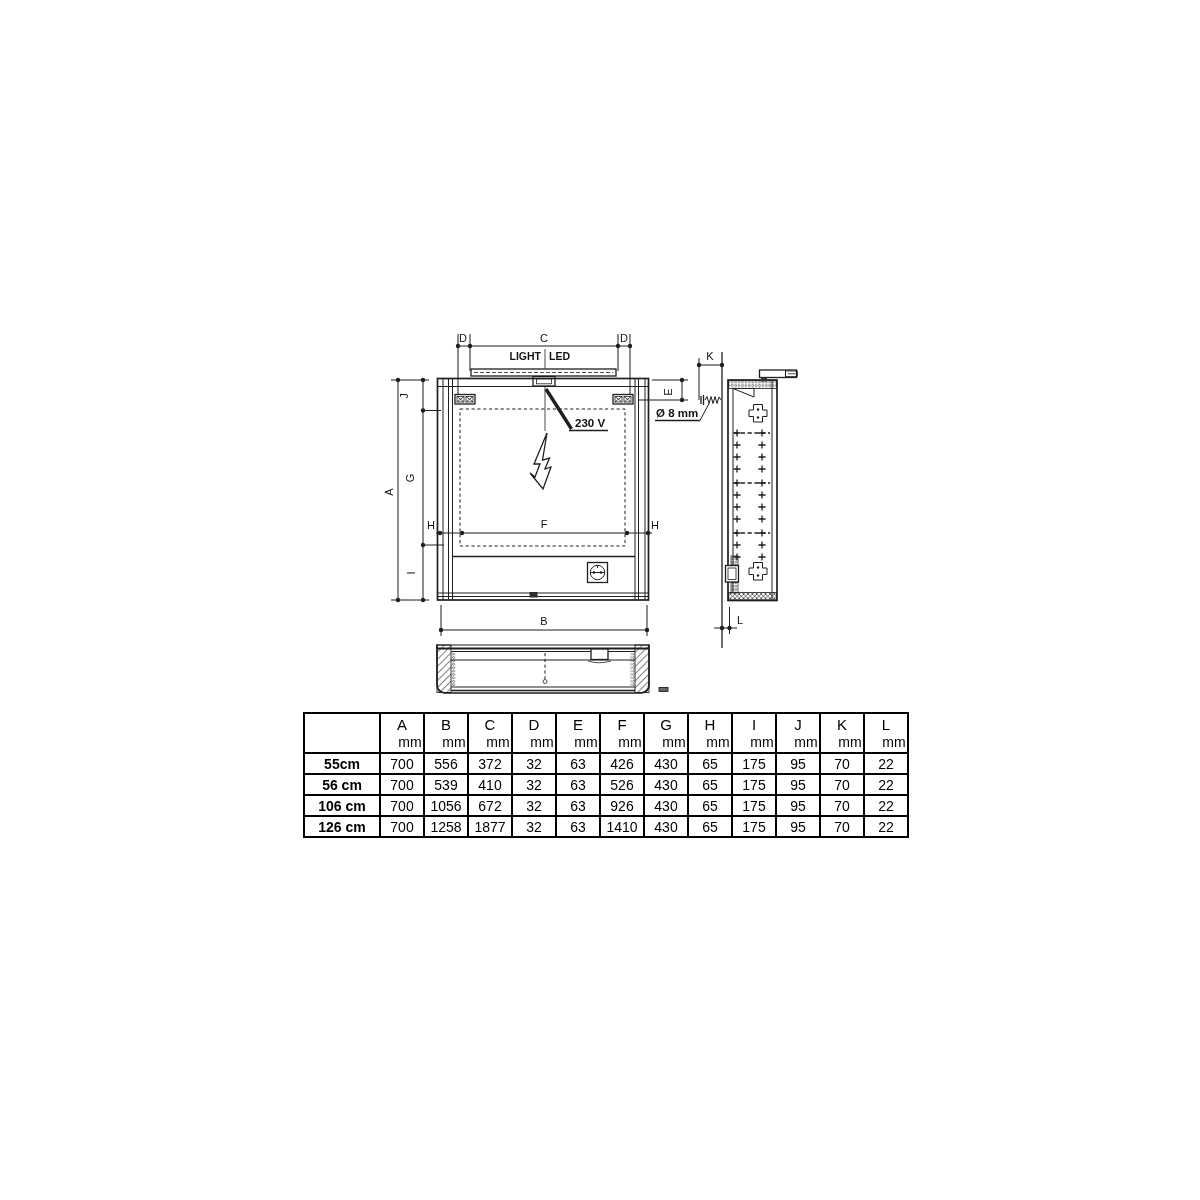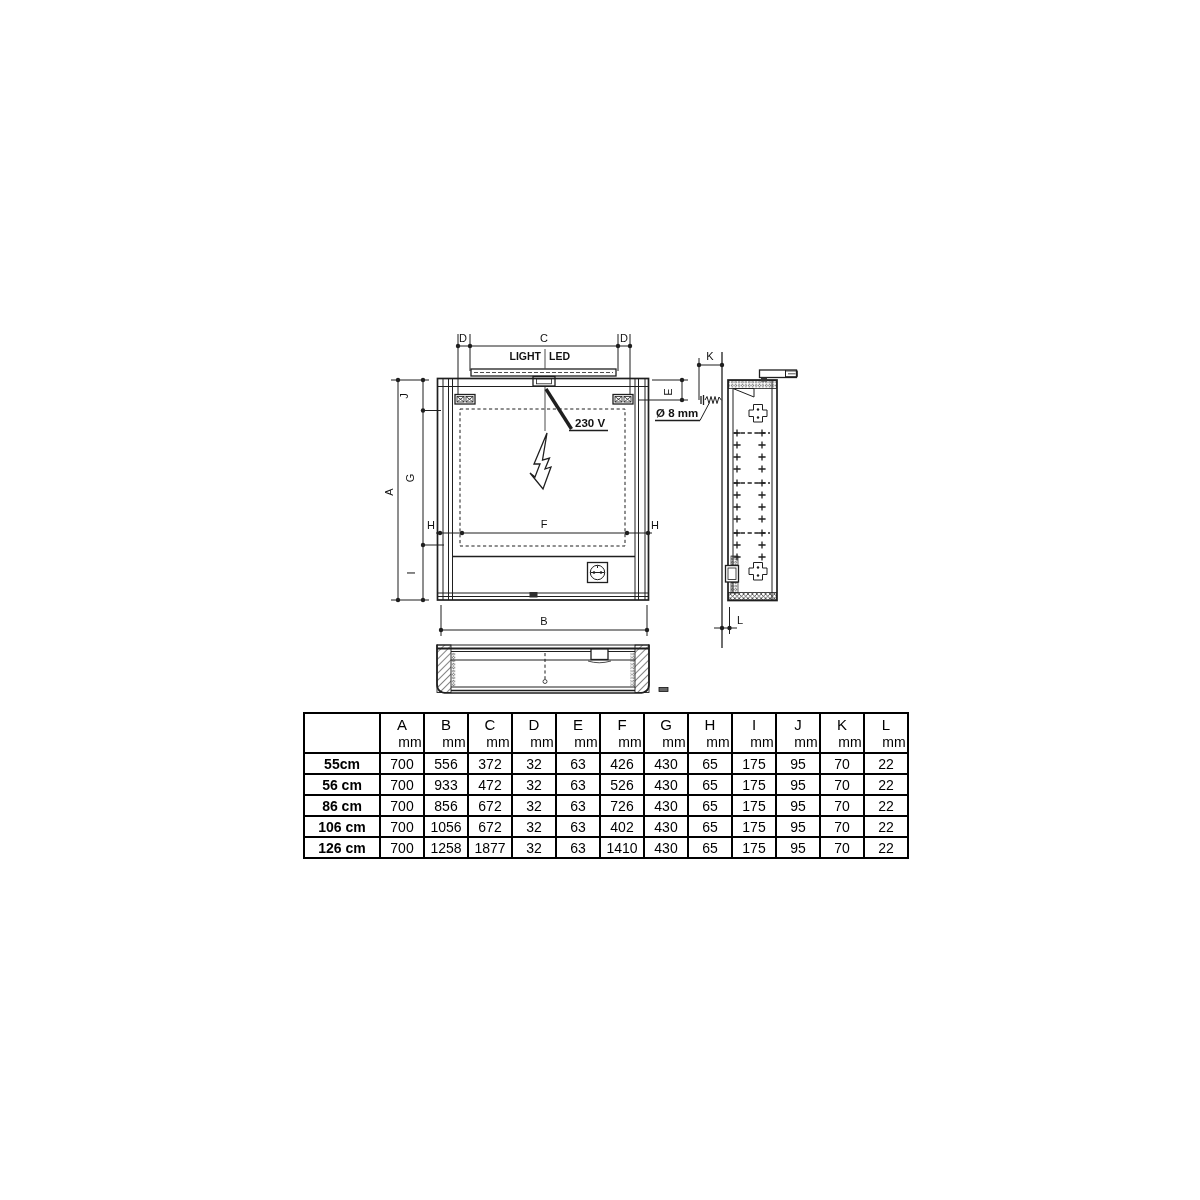--- a/index.html
+++ b/index.html
@@ -365,55 +365,40 @@
             <td>430</td>
             <td>65</td>
             <td>175</td>
             <td>95</td>
             <td>70</td>
             <td>22</td>
           </tr>
           <tr>
             <th>56 cm</th>
             <td>700</td>
-            <td>933</td>
-            <td>472</td>
+            <td>539</td>
+            <td>410</td>
             <td>32</td>
             <td>63</td>
             <td>526</td>
-            <td>430</td>
-            <td>65</td>
-            <td>175</td>
-            <td>95</td>
-            <td>70</td>
-            <td>22</td>
-          </tr>
-          <tr>
-            <th>86 cm</th>
-            <td>700</td>
-            <td>856</td>
-            <td>672</td>
-            <td>32</td>
-            <td>63</td>
-            <td>726</td>
             <td>430</td>
             <td>65</td>
             <td>175</td>
             <td>95</td>
             <td>70</td>
             <td>22</td>
           </tr>
           <tr>
             <th>106 cm</th>
             <td>700</td>
             <td>1056</td>
             <td>672</td>
             <td>32</td>
             <td>63</td>
-            <td>402</td>
+            <td>926</td>
             <td>430</td>
             <td>65</td>
             <td>175</td>
             <td>95</td>
             <td>70</td>
             <td>22</td>
           </tr>
           <tr>
             <th>126 cm</th>
             <td>700</td>

